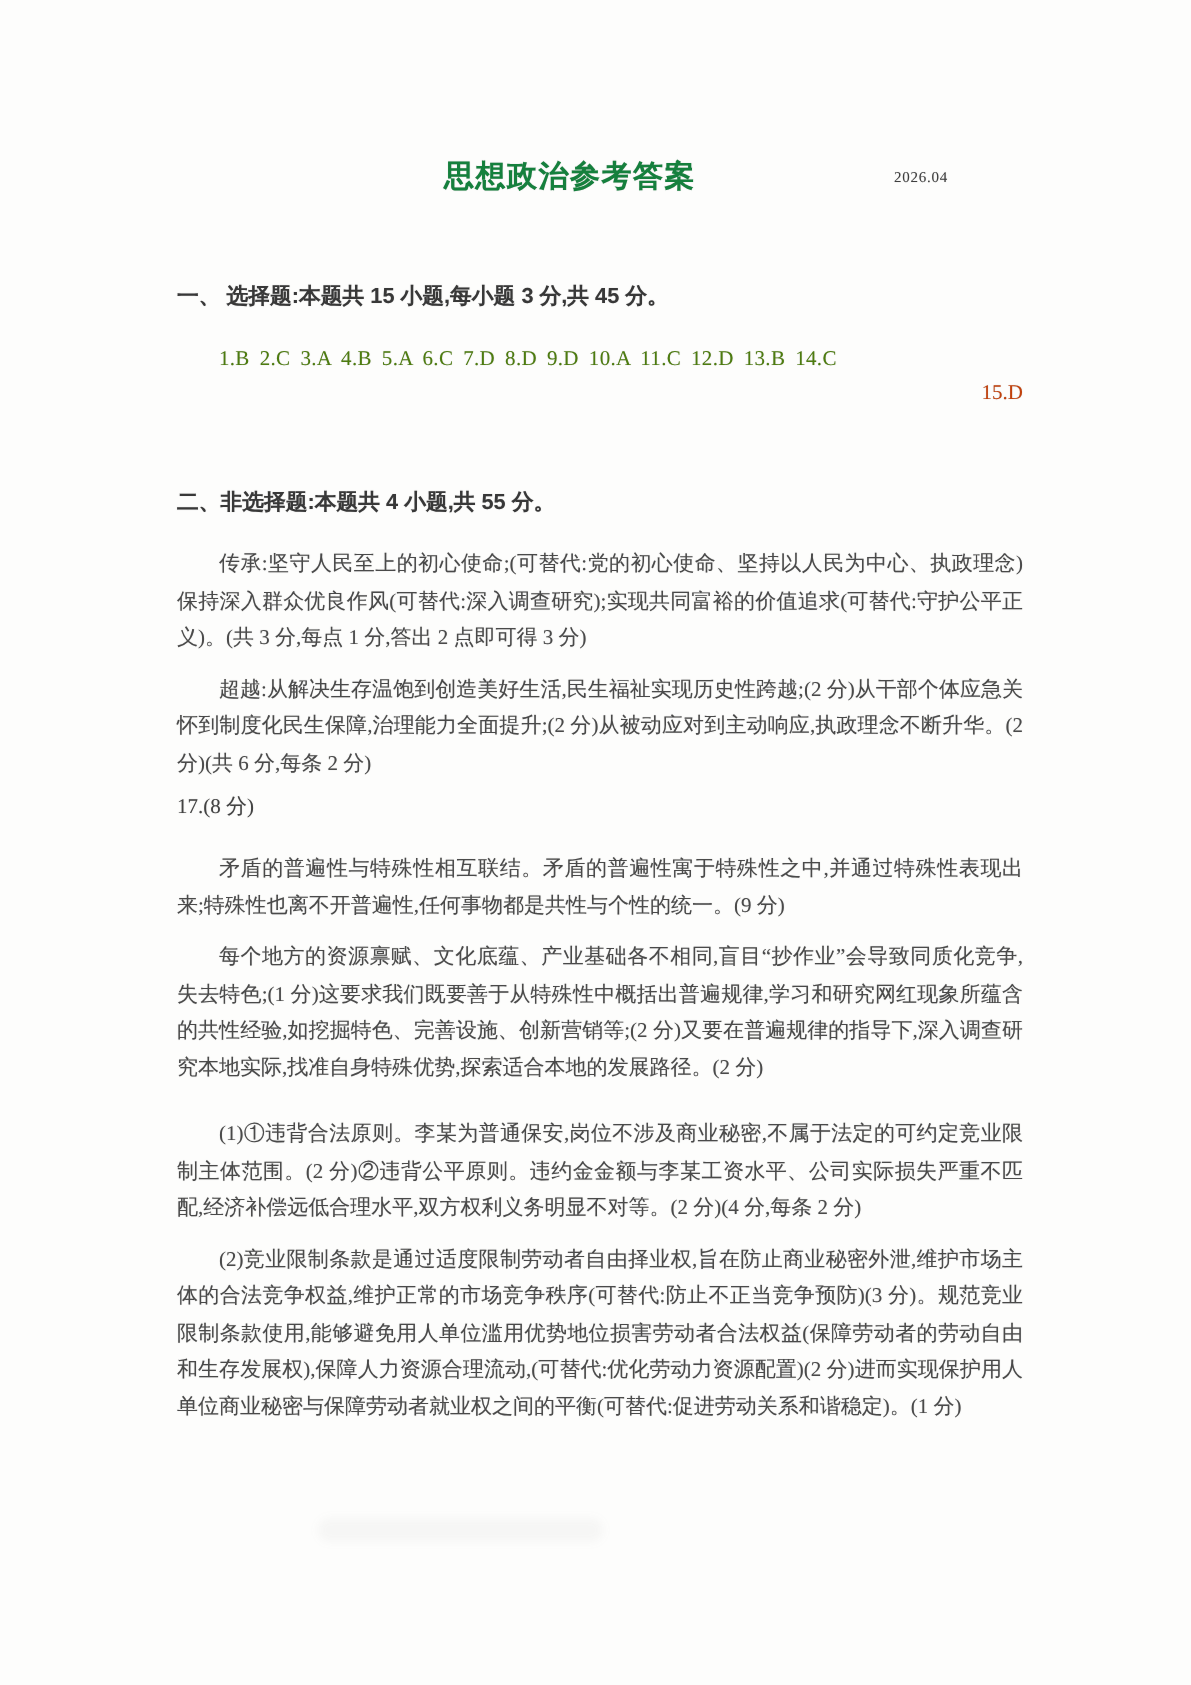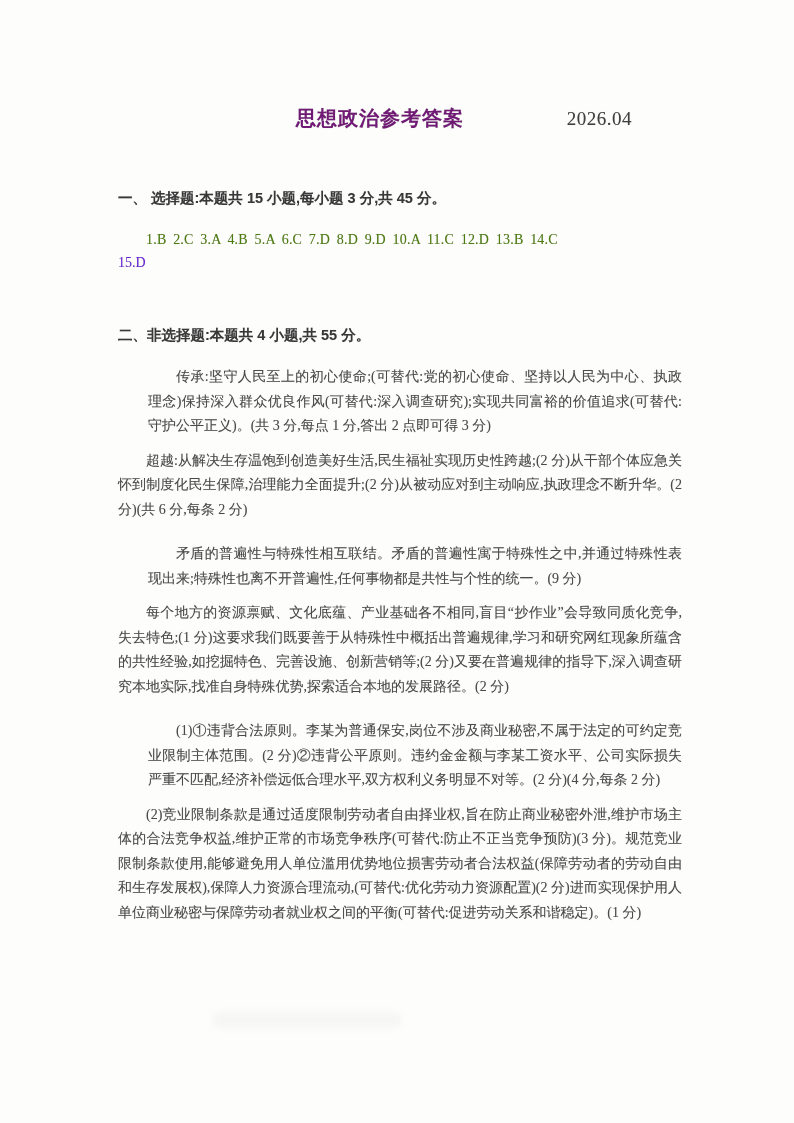--- a/index.html
+++ b/index.html
@@ -27,27 +27,27 @@
       text-align: center;
       line-height: 28px;
     }
     .doc-title {
       display: inline-block;
       transform: translateX(-20px);
       font-family: "Liberation Sans", "DejaVu Sans", sans-serif;
       font-weight: 700;
       font-size: 20px;
       letter-spacing: 1px;
-      color: #701a75;
+      color: #15803d;
     }
     .doc-date {
       position: absolute;
       right: 50px;
       top: 1px;
-      font-size: 19px;
+      font-size: 10px;
       color: #3f3f3f;
       letter-spacing: 0.5px;
     }
     .sec-heading {
       font-family: "Liberation Sans", "DejaVu Sans", sans-serif;
       font-weight: 700;
       font-size: 14.5px;
       line-height: 20px;
       color: #383838;
     }
@@ -57,34 +57,35 @@
       margin-top: 20px;
       line-height: 23px;
       text-indent: 2em;
       white-space: nowrap;
       word-spacing: 3px;
       letter-spacing: 0.2px;
       color: #4d7c0f;
     }
     .answers-wrap {
       line-height: 23px;
-      color: #6d28d9;
+      color: #c2410c;
+      text-align: right;
     }
     .q-label {
       margin-top: 8px;
       line-height: 18px;
       color: #434343;
     }
     .para {
       margin: 10px 0 0 0;
       text-indent: 2em;
       text-align: justify;
       color: #4a4a4a;
     }
-    .para.first-after-label { margin-top: 20px; margin-left: 30px; }
+    .para.first-after-label { margin-top: 20px; }
     .smudge {
       position: absolute;
       left: 212px;
       top: 1012px;
       width: 190px;
       height: 16px;
       background: rgba(120,120,120,0.05);
       filter: blur(3px);
       border-radius: 8px;
     }
@@ -102,20 +103,21 @@
   <div class="sec-heading sec1-heading">一、  选择题:本题共 15 小题,每小题 3 分,共 45 分。</div>
 
   <div class="answers-row">1.B  2.C  3.A  4.B  5.A  6.C  7.D  8.D  9.D  10.A  11.C  12.D  13.B  14.C</div>
   <div class="answers-wrap">15.D</div>
 
   <div class="sec-heading sec2-heading">二、非选择题:本题共 4 小题,共 55 分。</div>
 
   <p class="para first-after-label">传承:坚守人民至上的初心使命;(可替代:党的初心使命、坚持以人民为中心、执政理念)保持深入群众优良作风(可替代:深入调查研究);实现共同富裕的价值追求(可替代:守护公平正义)。(共 3 分,每点 1 分,答出 2 点即可得 3 分)</p>
   <p class="para">超越:从解决生存温饱到创造美好生活,民生福祉实现历史性跨越;(2 分)从干部个体应急关怀到制度化民生保障,治理能力全面提升;(2 分)从被动应对到主动响应,执政理念不断升华。(2 分)(共 6 分,每条 2 分)</p>
 
+  <div class="q-label">17.(8 分)</div>
   <p class="para first-after-label">矛盾的普遍性与特殊性相互联结。矛盾的普遍性寓于特殊性之中,并通过特殊性表现出来;特殊性也离不开普遍性,任何事物都是共性与个性的统一。(9 分)</p>
   <p class="para">每个地方的资源禀赋、文化底蕴、产业基础各不相同,盲目“抄作业”会导致同质化竞争,失去特色;(1 分)这要求我们既要善于从特殊性中概括出普遍规律,学习和研究网红现象所蕴含的共性经验,如挖掘特色、完善设施、创新营销等;(2 分)又要在普遍规律的指导下,深入调查研究本地实际,找准自身特殊优势,探索适合本地的发展路径。(2 分)</p>
 
   <p class="para first-after-label">(1)①违背合法原则。李某为普通保安,岗位不涉及商业秘密,不属于法定的可约定竞业限制主体范围。(2 分)②违背公平原则。违约金金额与李某工资水平、公司实际损失严重不匹配,经济补偿远低合理水平,双方权利义务明显不对等。(2 分)(4 分,每条 2 分)</p>
   <p class="para">(2)竞业限制条款是通过适度限制劳动者自由择业权,旨在防止商业秘密外泄,维护市场主体的合法竞争权益,维护正常的市场竞争秩序(可替代:防止不正当竞争预防)(3 分)。规范竞业限制条款使用,能够避免用人单位滥用优势地位损害劳动者合法权益(保障劳动者的劳动自由和生存发展权),保障人力资源合理流动,(可替代:优化劳动力资源配置)(2 分)进而实现保护用人单位商业秘密与保障劳动者就业权之间的平衡(可替代:促进劳动关系和谐稳定)。(1 分)</p>
 
   <div class="smudge"></div>
 
 </div>
 

